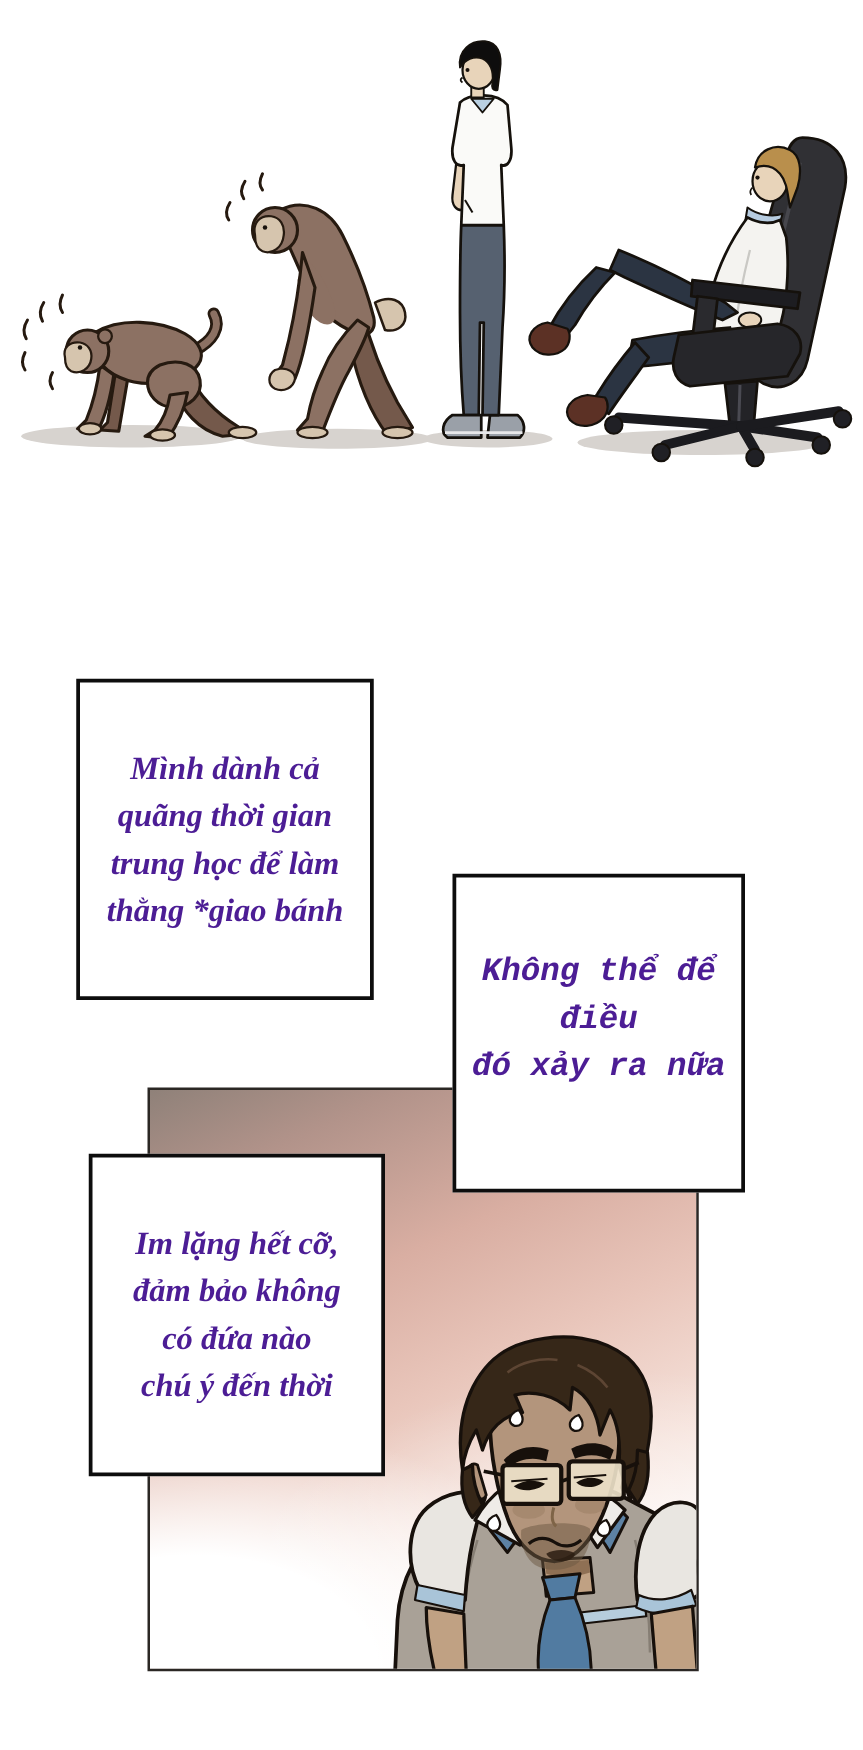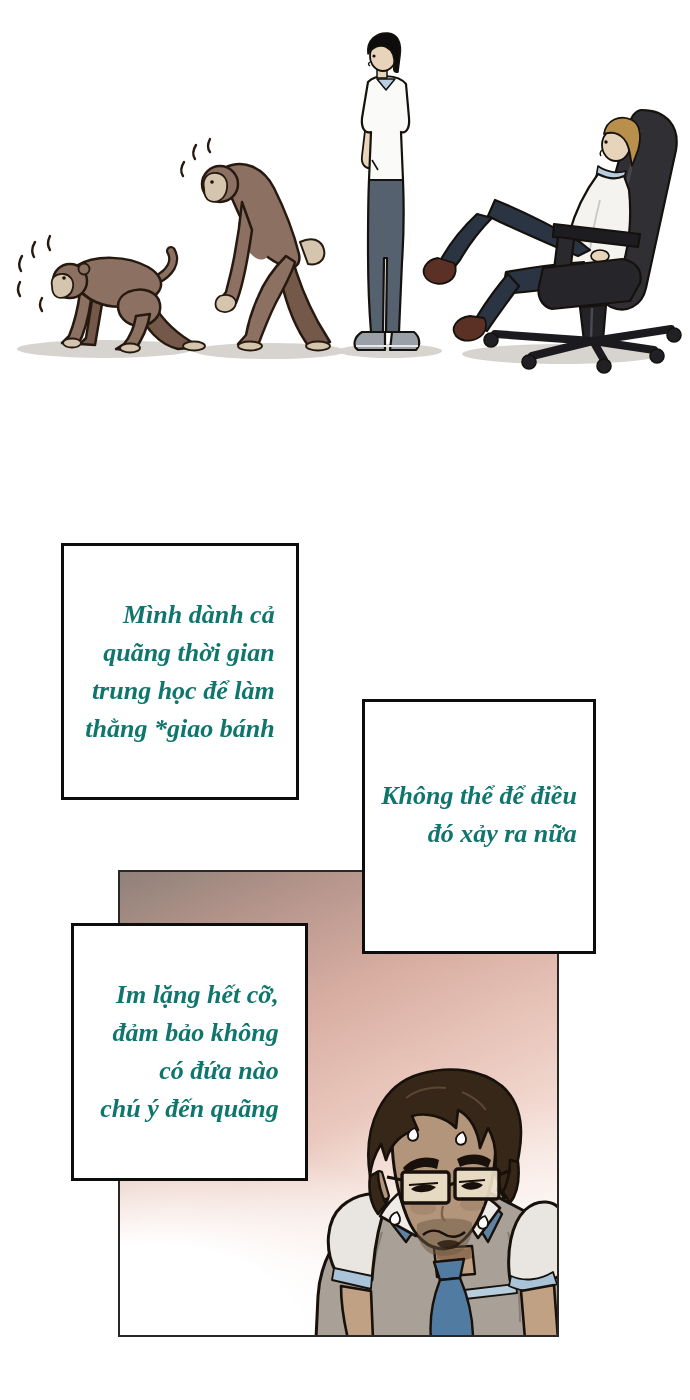--- a/index.html
+++ b/index.html
@@ -7,25 +7,25 @@
         font-family:"Liberation Serif","DejaVu Serif",serif;}
   .evolution{position:absolute;left:0;top:10px;width:690px;height:372px;z-index:0;}
   .panel{position:absolute;left:118px;top:870px;width:441px;height:467px;box-sizing:border-box;
          border:2px solid #2b2724;z-index:1;overflow:hidden;
          background:
            radial-gradient(140% 90% at 88% 98%, #ffffff 0%, rgba(255,255,255,0) 55%),
            radial-gradient(120% 70% at 8% 100%, #ffffff 28%, rgba(255,255,255,0) 62%),
            linear-gradient(155deg,#8f8179 0%,#b2938a 14%,#d9aea2 34%,#e9c6bb 52%,#f6e3dc 72%,#ffffff 94%);}
   .panel svg{position:absolute;left:0;top:0;width:441px;height:467px;}
   .caption{position:absolute;box-sizing:border-box;background:#ffffff;border:3px solid #0d0d0d;
-           display:flex;align-items:center;justify-content:center;text-align:right;
-           color:#0f766e;font-weight:bold;font-style:italic;font-size:26px;line-height:38px;z-index:2;}
+           display:flex;align-items:center;justify-content:center;text-align:center;
+           color:#4c1d95;font-weight:bold;font-style:italic;font-size:26px;line-height:38px;z-index:2;}
   .caption .txt{white-space:pre-line;}
   .box1{left:61px;top:543px;width:238px;height:257px;}
-  .box2{left:362px;top:699px;width:234px;height:255px;padding-bottom:24px;}
+  .box2{left:362px;top:699px;width:234px;height:255px;padding-bottom:24px;font-family:Liberation Mono, monospace;}
   .box3{left:71px;top:923px;width:237px;height:258px;}
   .footnote{position:absolute;left:295px;top:549px;width:392px;text-align:center;color:#121212;
             font-weight:bold;font-style:italic;font-size:20px;line-height:28px;z-index:2;
             white-space:pre-line;}
 </style>
 </head>
 <body>
 
 <div class="page">
 
@@ -207,16 +207,16 @@
 
   <div class="caption box2">
     <span class="txt">Không thể để điều
 đó xảy ra nữa</span>
   </div>
 
   <div class="caption box3">
     <span class="txt">Im lặng hết cỡ,
 đảm bảo không
 có đứa nào
-chú ý đến quãng</span>
+chú ý đến thời</span>
   </div>
 
 </div>
 
 </body></html>

